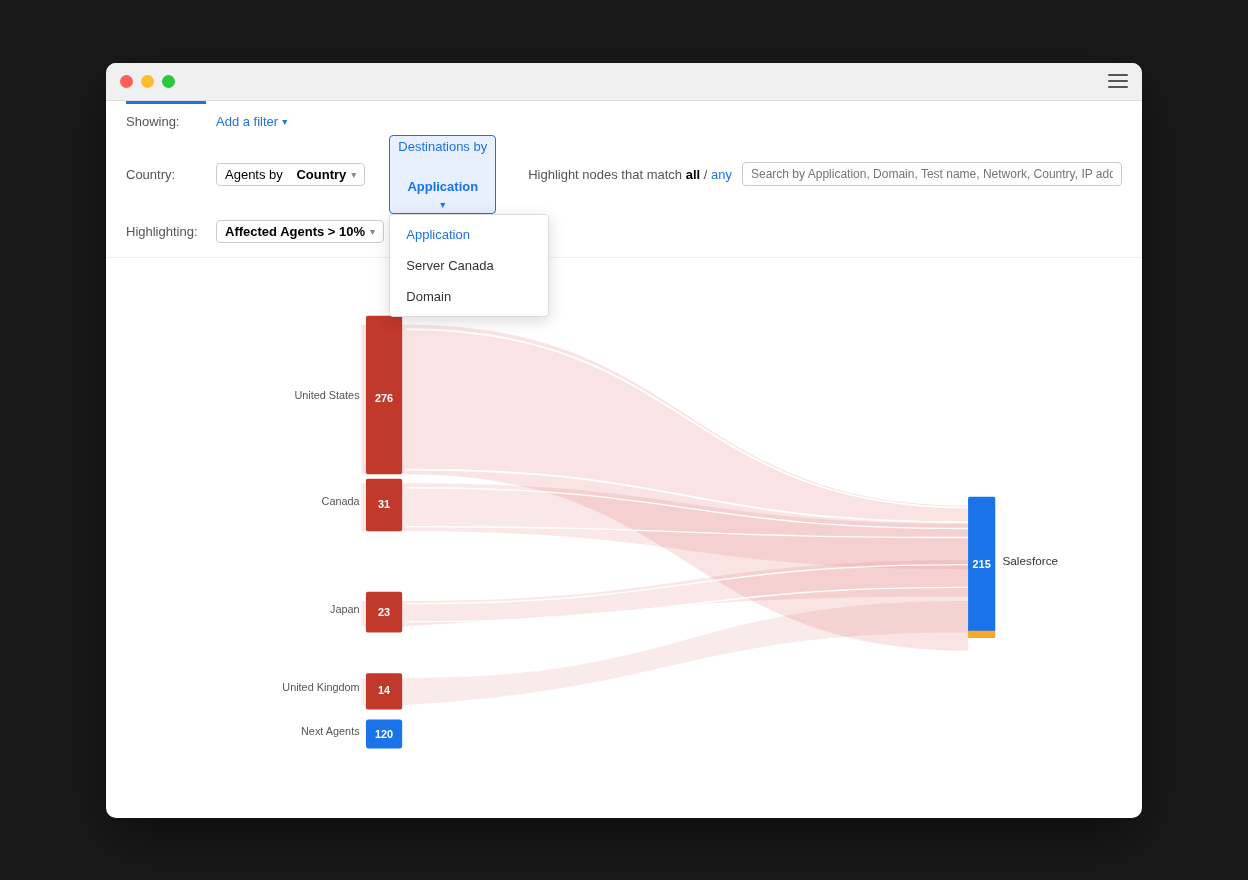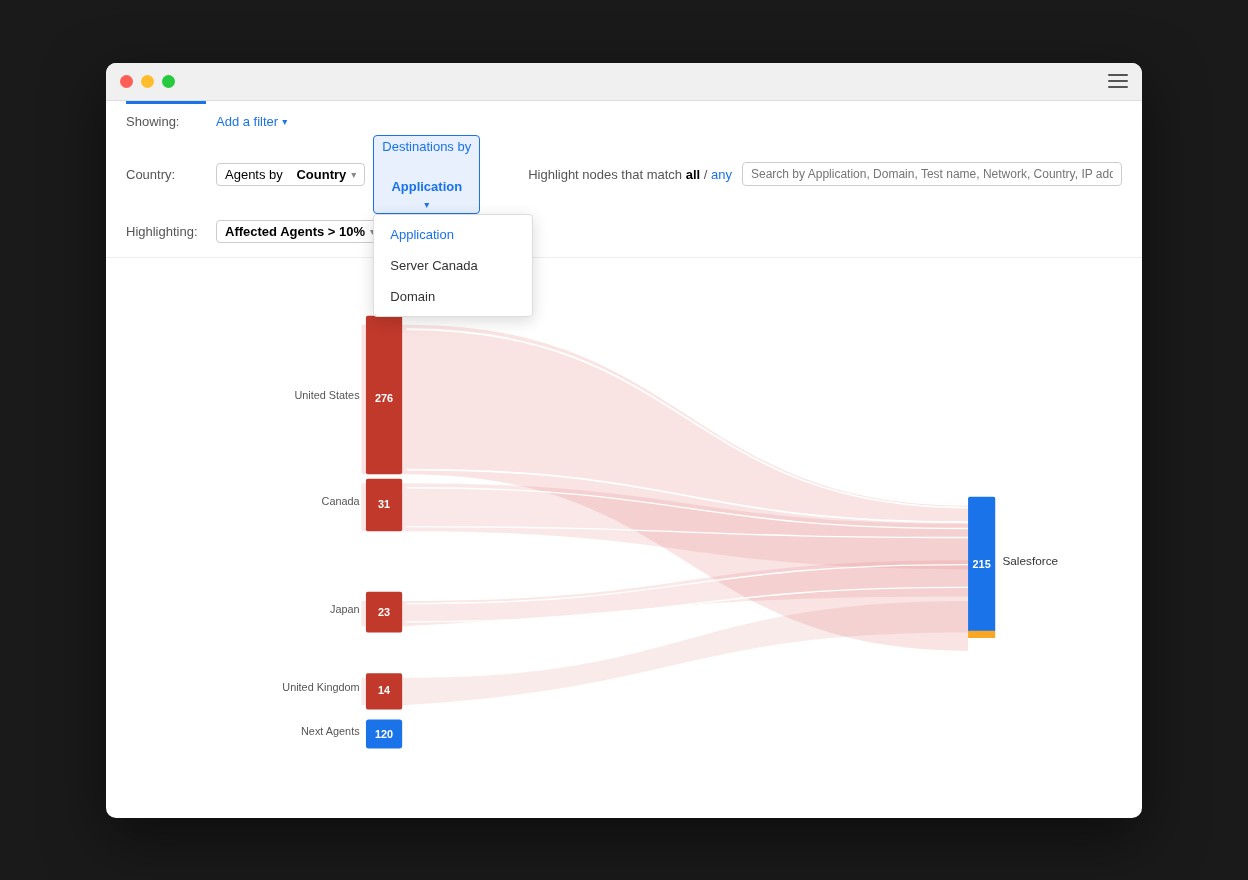--- a/index.html
+++ b/index.html
@@ -205,21 +205,21 @@
       <span class="toolbar-label">Showing:</span>
       <button class="add-filter-btn">
         <span>Add a filter</span>
         <span class="caret">▾</span>
       </button>
     </div>
 
     <div class="toolbar-row">
       <span class="toolbar-label">Country:</span>
 
-      <button class="dropdown-btn" style="margin-right:8px;">
+      <button class="dropdown-btn" style="margin-right:24px;">
         <span>Agents by</span>&nbsp;<span class="bold">Country</span>
         <span class="caret">▾</span>
       </button>
 
       <div class="dropdown-menu-container">
         <button class="dropdown-btn active">
           <span>Destinations by</span>&nbsp;<span class="bold">Application</span>
           <span class="caret">▾</span>
         </button>
         <div class="dropdown-menu">

